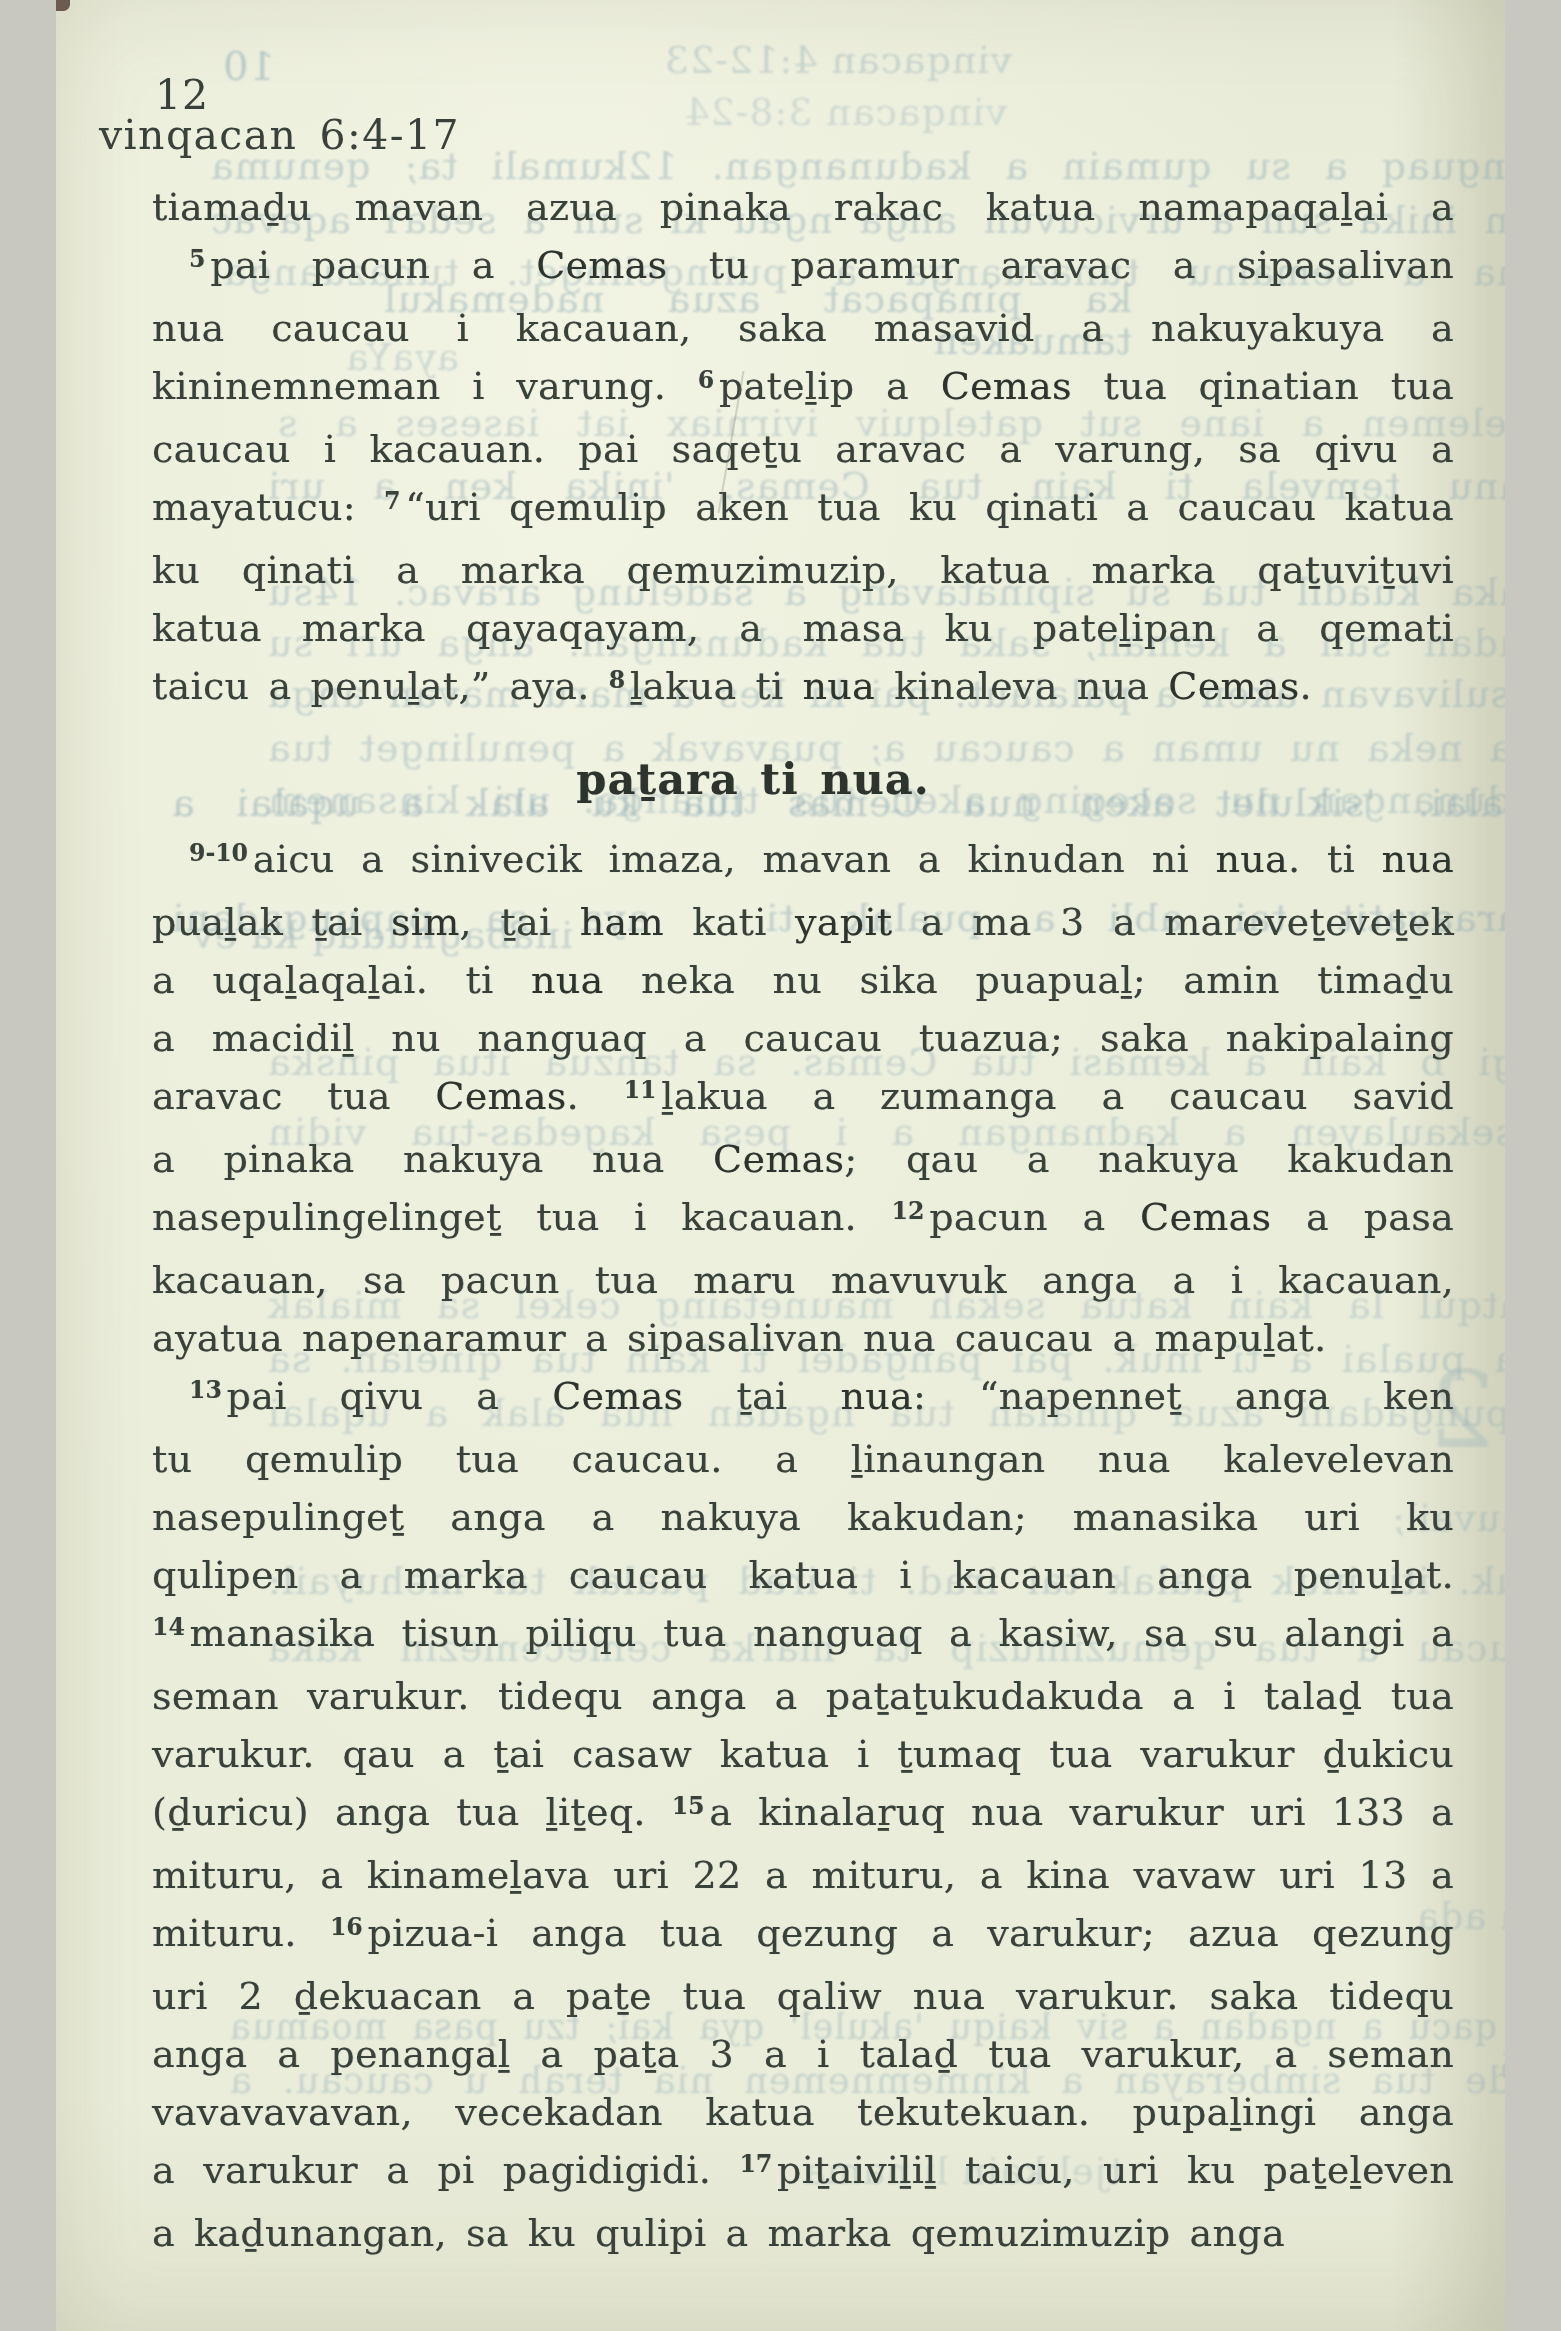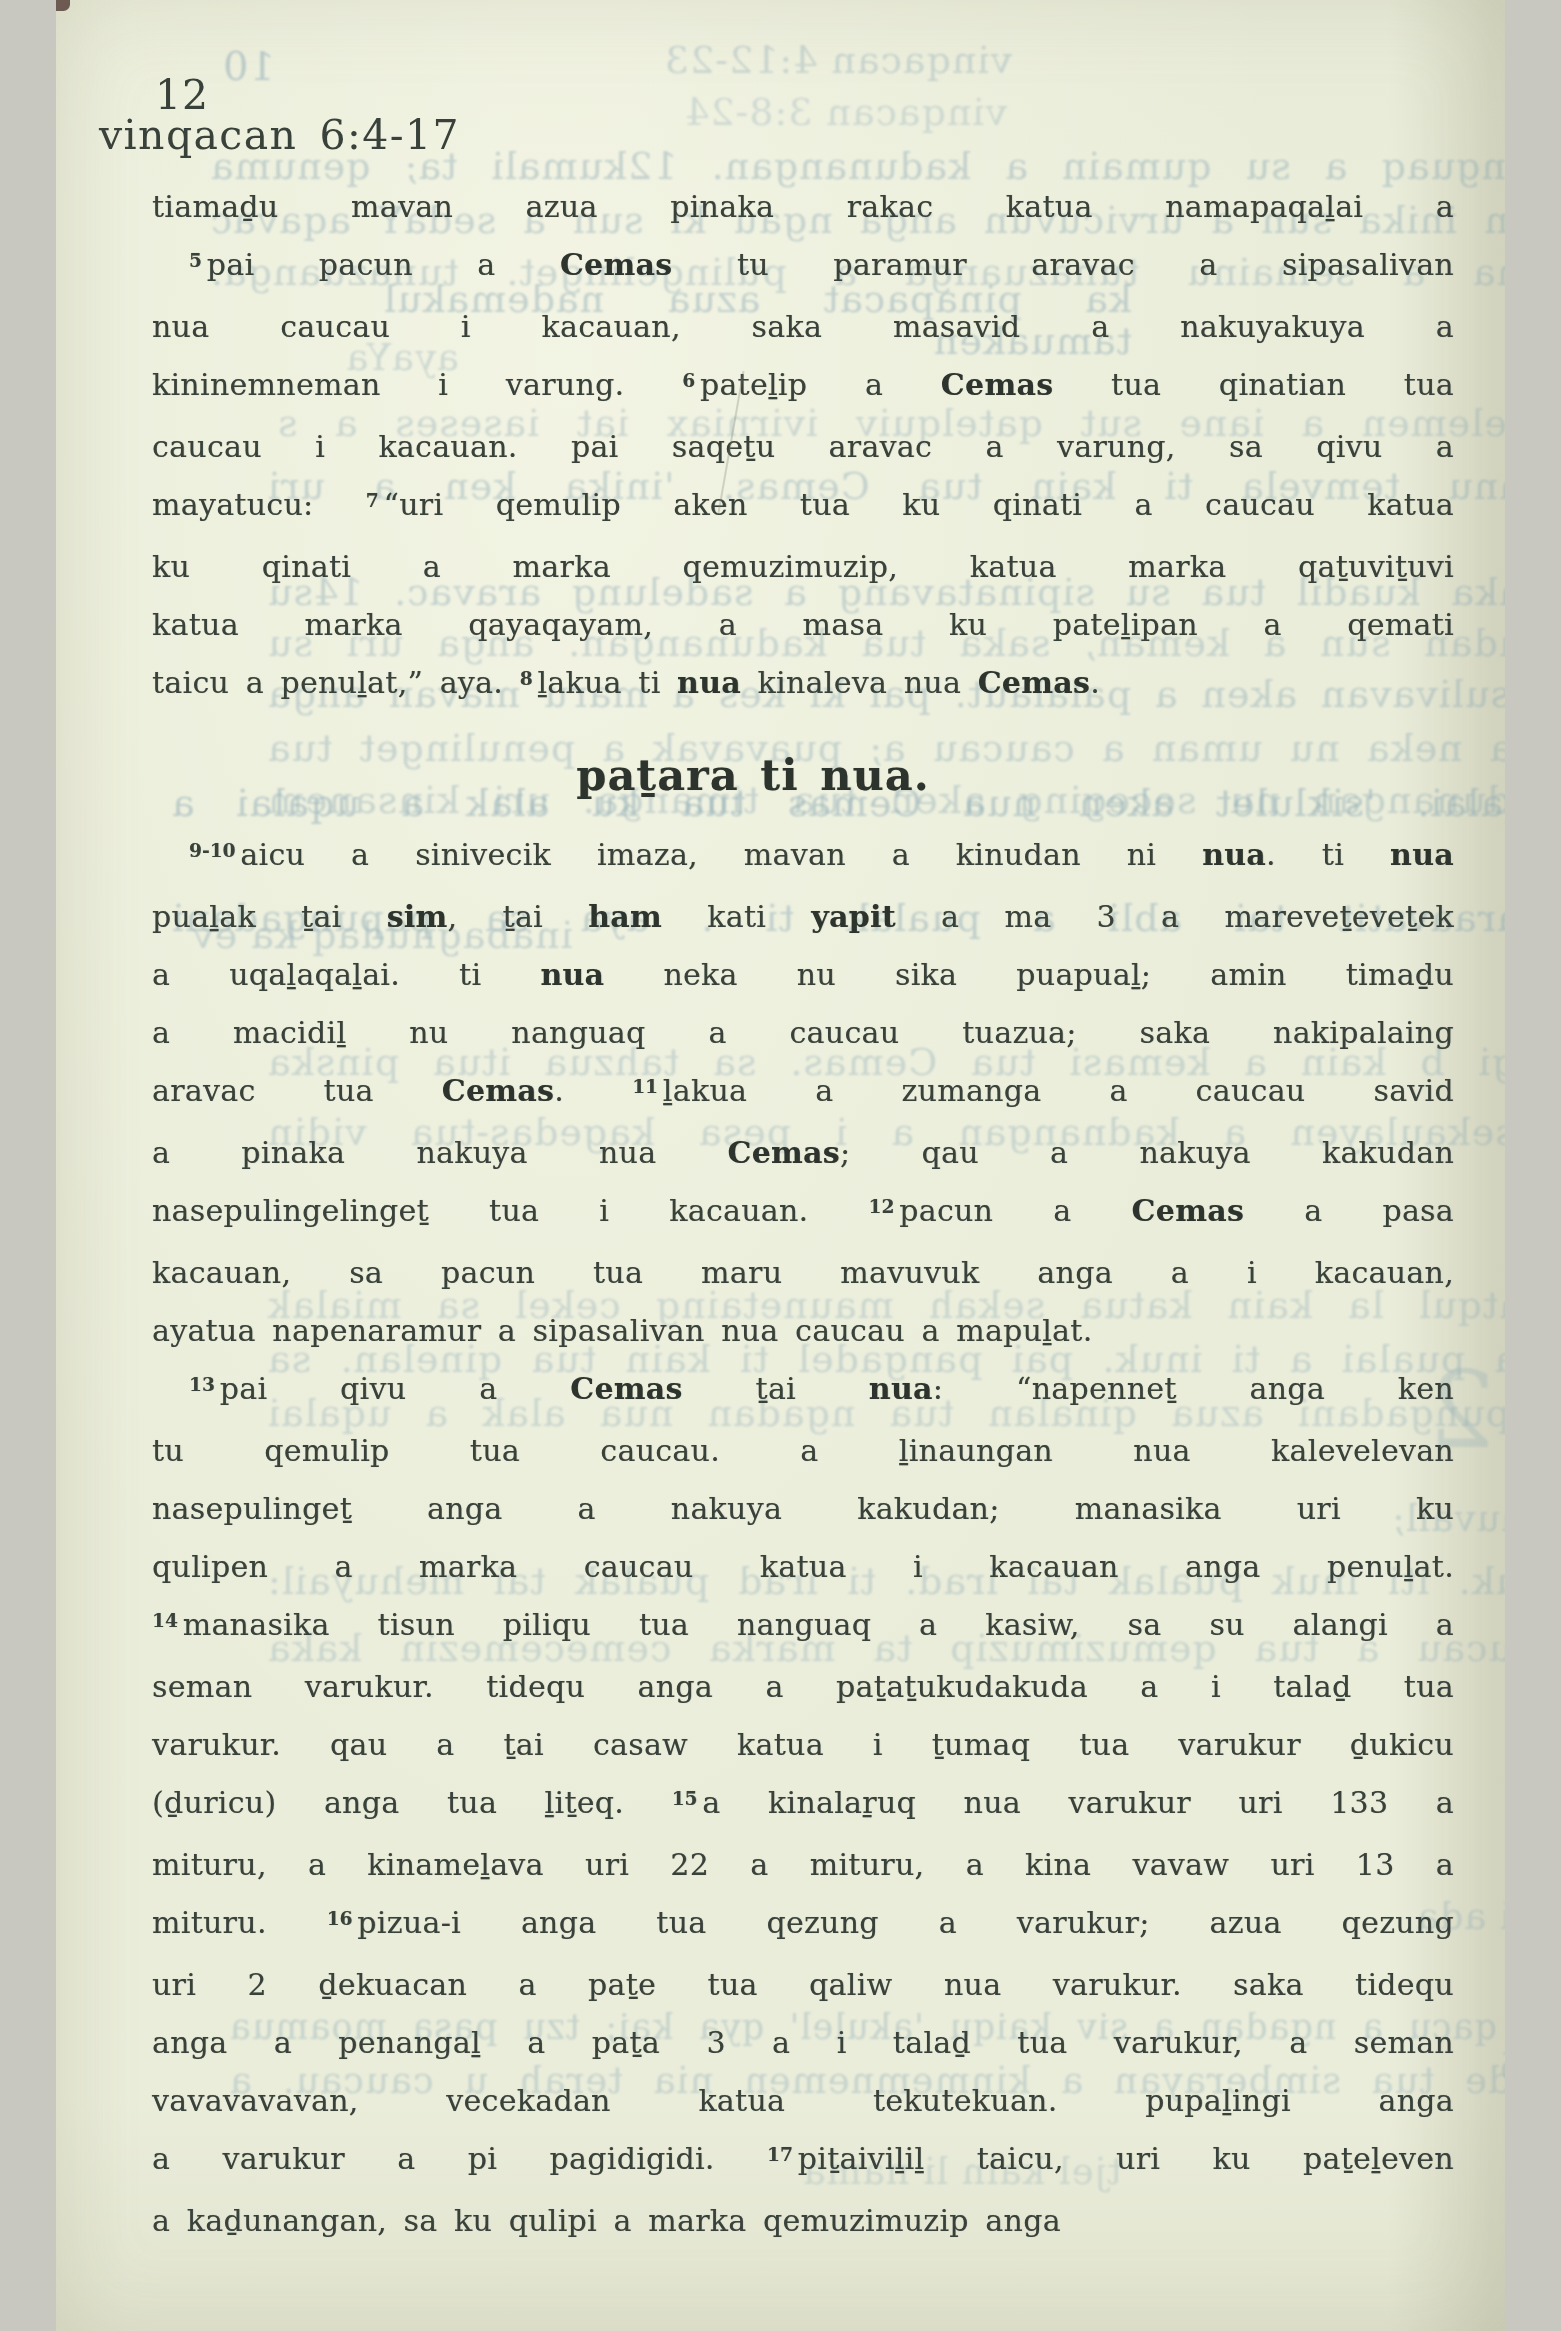--- a/index.html
+++ b/index.html
@@ -24,28 +24,28 @@
   }
   .ghost.gj { white-space:normal; text-align:justify; text-align-last:justify; word-spacing:7.7px; }
   .content { position:absolute; inset:0; z-index:2; }
   .pagehead { position:absolute; top:72px; left:96px; width:1302px; height:48px;
     font-size:41px; line-height:46px; color:var(--ink,#39413b); }
   .pagenum { position:absolute; left:2.9px; top:0; letter-spacing:1px; }
   .running-head { position:absolute; left:0; right:0; text-align:left;
     transform:translateX(-53px); letter-spacing:1.4px; word-spacing:7.7px;margin-top:40px; }
   .body { position:absolute; top:178px; left:96px; width:1302px; color:var(--ink,#39413b); }
   .line {
-    font-size:30px; line-height:58px; letter-spacing:0.3px;
+    font-size:38px; line-height:58px; letter-spacing:0.3px;
     text-align:justify; text-shadow:0.3px 0.4px 0.7px rgba(55,65,55,0.45);
   }
   .line.j { text-align-last:justify; }
   .line:not(.j) { text-align-last:auto; word-spacing:6.7px; }
   .para { margin:0; }
   .para.indent .line:first-child { padding-left:37px; }
-  .bold { font-weight:bold; color:var(--ink-bold,#2d342e);margin-top:16px; }
+  .bold { font-weight:normal; color:var(--ink-bold,#2d342e);margin-top:16px; }
   .verse { font-weight:bold; font-size:0.62em; position:relative; top:-0.45em;
     margin-right:4.8px; letter-spacing:0; }
   .heading {
     font-size:43px; font-weight:bold; line-height:60px;
     text-align:center; padding-right:100px;
     margin:29px 0 21px 0; color:var(--ink-bold,#2d342e);
     letter-spacing:1px; word-spacing:5.8px;
     text-shadow:0.3px 0.4px 0.7px rgba(55,65,55,0.45);
   }
   .corner-mark { position:absolute; z-index:3; top:0; left:0; width:14.4px; height:10.6px;

